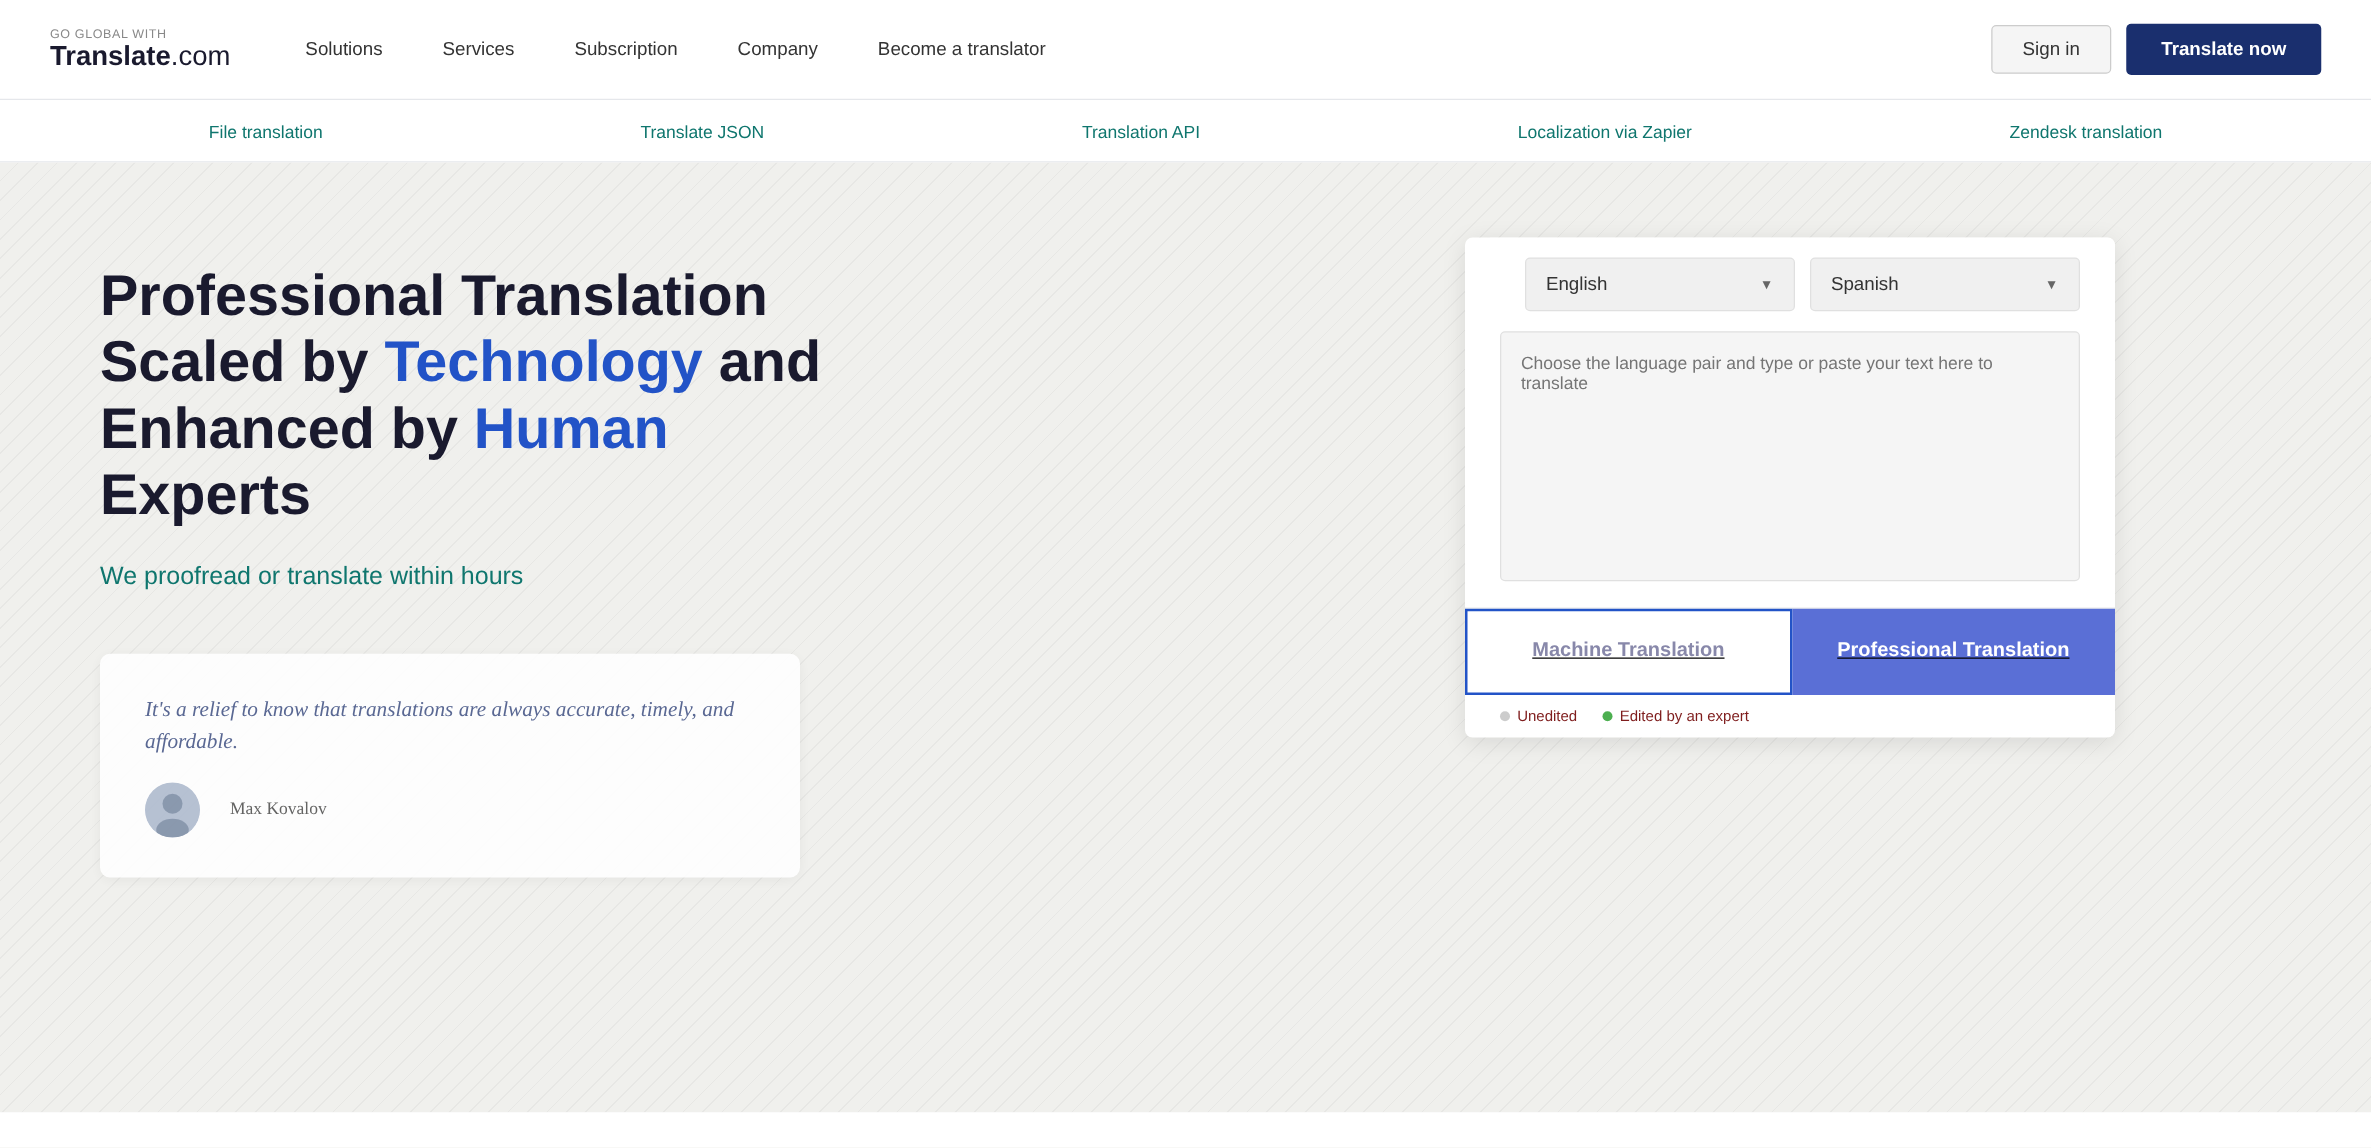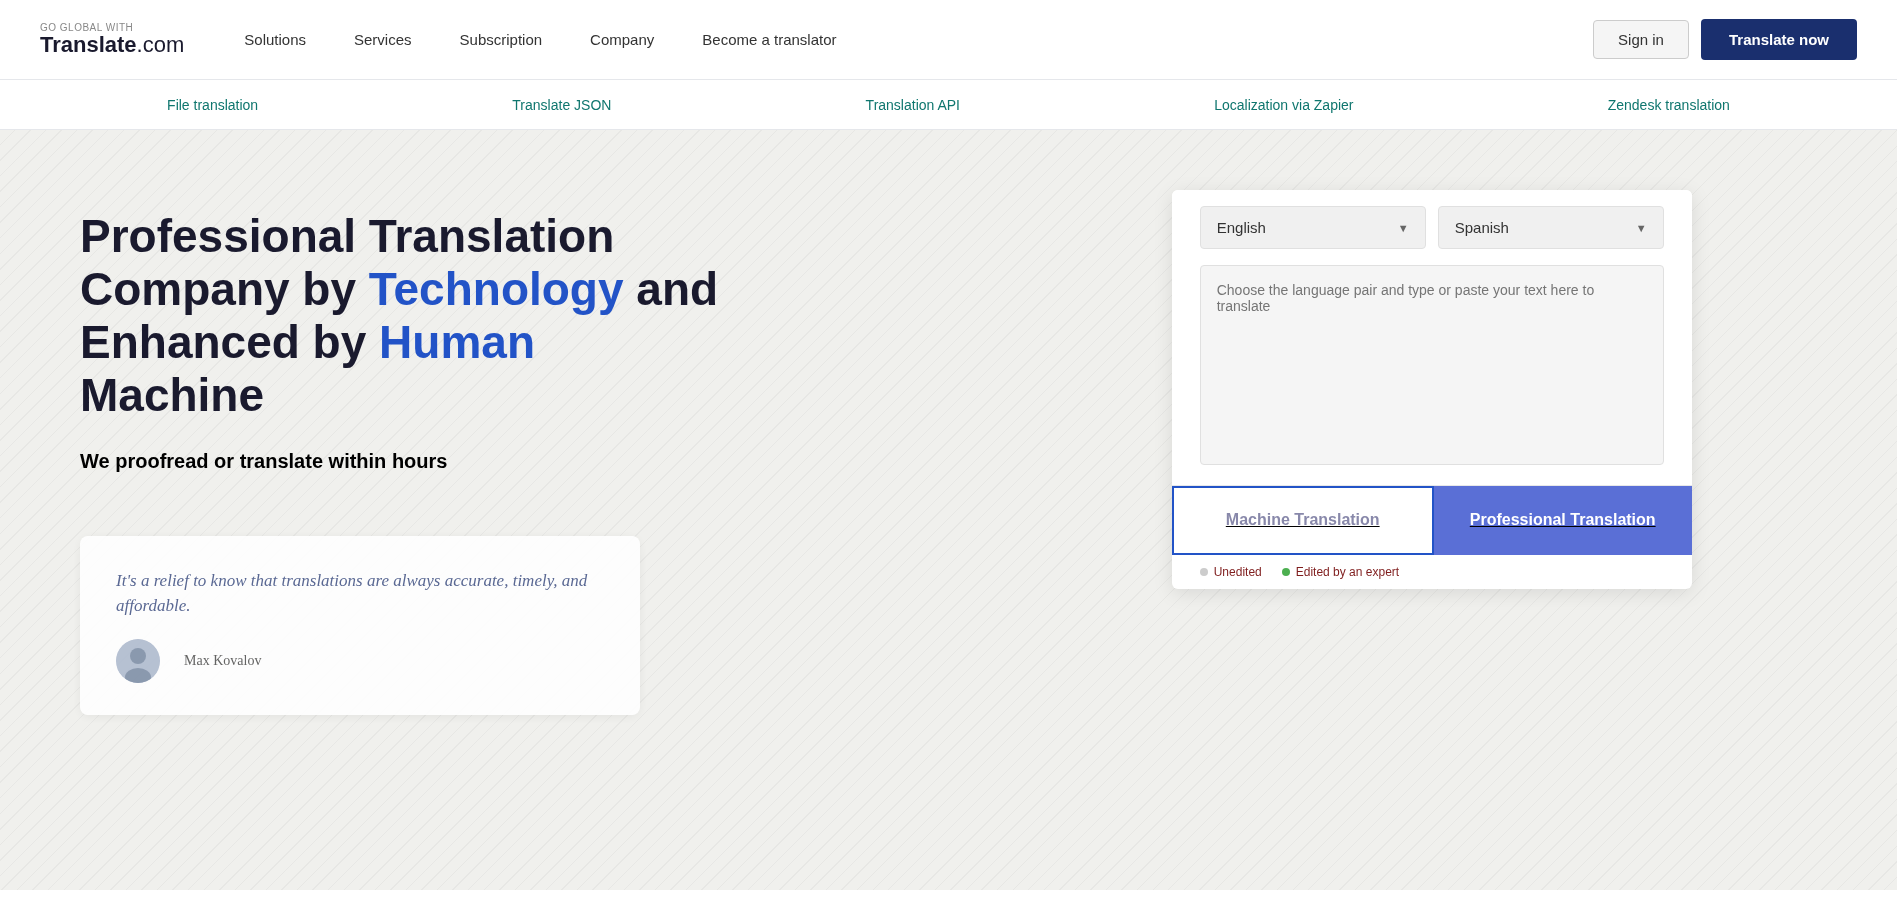--- a/index.html
+++ b/index.html
@@ -135,23 +135,23 @@
       font-weight: 800;
       color: #1a1a2e;
       line-height: 1.15;
       margin-bottom: 28px;
     }
     .hero-heading .highlight {
       color: #2253c7;
     }
     .hero-subtext {
       font-size: 20px;
-      font-weight: 700;
-      color: #000000;
-      margin-bottom: 63px;
+      font-weight: 400;
+      color: #0f766e;
+      margin-bottom: 50px;
     }
 
     
     .testimonial-card {
       background: #fff;
       border-radius: 8px;
       padding: 32px 36px;
       max-width: 560px;
       box-shadow: 0 2px 12px rgba(0,0,0,0.06);
       opacity: 0.9;
@@ -207,20 +207,21 @@
       color: #2253c7;
       margin-bottom: 0;
     }
 
     
     .lang-selectors {
       display: flex;
       gap: 12px;
       padding: 16px 28px;
       background: #fff;
+      margin-left: 20px;
     }
     .lang-select {
       flex: 1;
       display: flex;
       align-items: center;
       justify-content: space-between;
       padding: 12px 16px;
       background: #f0f0f0;
       border-radius: 4px;
       font-size: 15px;
@@ -330,23 +331,23 @@
   <a class="subnav-link">Translate JSON</a>
   <a class="subnav-link">Translation API</a>
   <a class="subnav-link">Localization via Zapier</a>
   <a class="subnav-link">Zendesk translation</a>
 </nav>
 
 <section class="hero">
   <div class="hero-left">
     <h1 class="hero-heading">
       <span>Professional Translation</span><br>
-      <span>Company by </span><span class="highlight">Technology</span><span> and</span><br>
+      <span>Scaled by </span><span class="highlight">Technology</span><span> and</span><br>
       <span>Enhanced by </span><span class="highlight">Human</span><br>
-      <span>Machine</span>
+      <span>Experts</span>
     </h1>
     <p class="hero-subtext">We proofread or translate within hours</p>
 
     <div class="testimonial-card">
       <p class="testimonial-text">It's a relief to know that translations are always accurate, timely, and affordable.</p>
       <div class="testimonial-author">
         <div class="avatar-circle">
           <svg width="44" height="44" viewBox="0 0 44 44" xmlns="http://www.w3.org/2000/svg">
             <circle cx="22" cy="22" r="22" fill="#b0bcd0"></circle>
             <circle cx="22" cy="17" r="8" fill="#8090a8"></circle>

